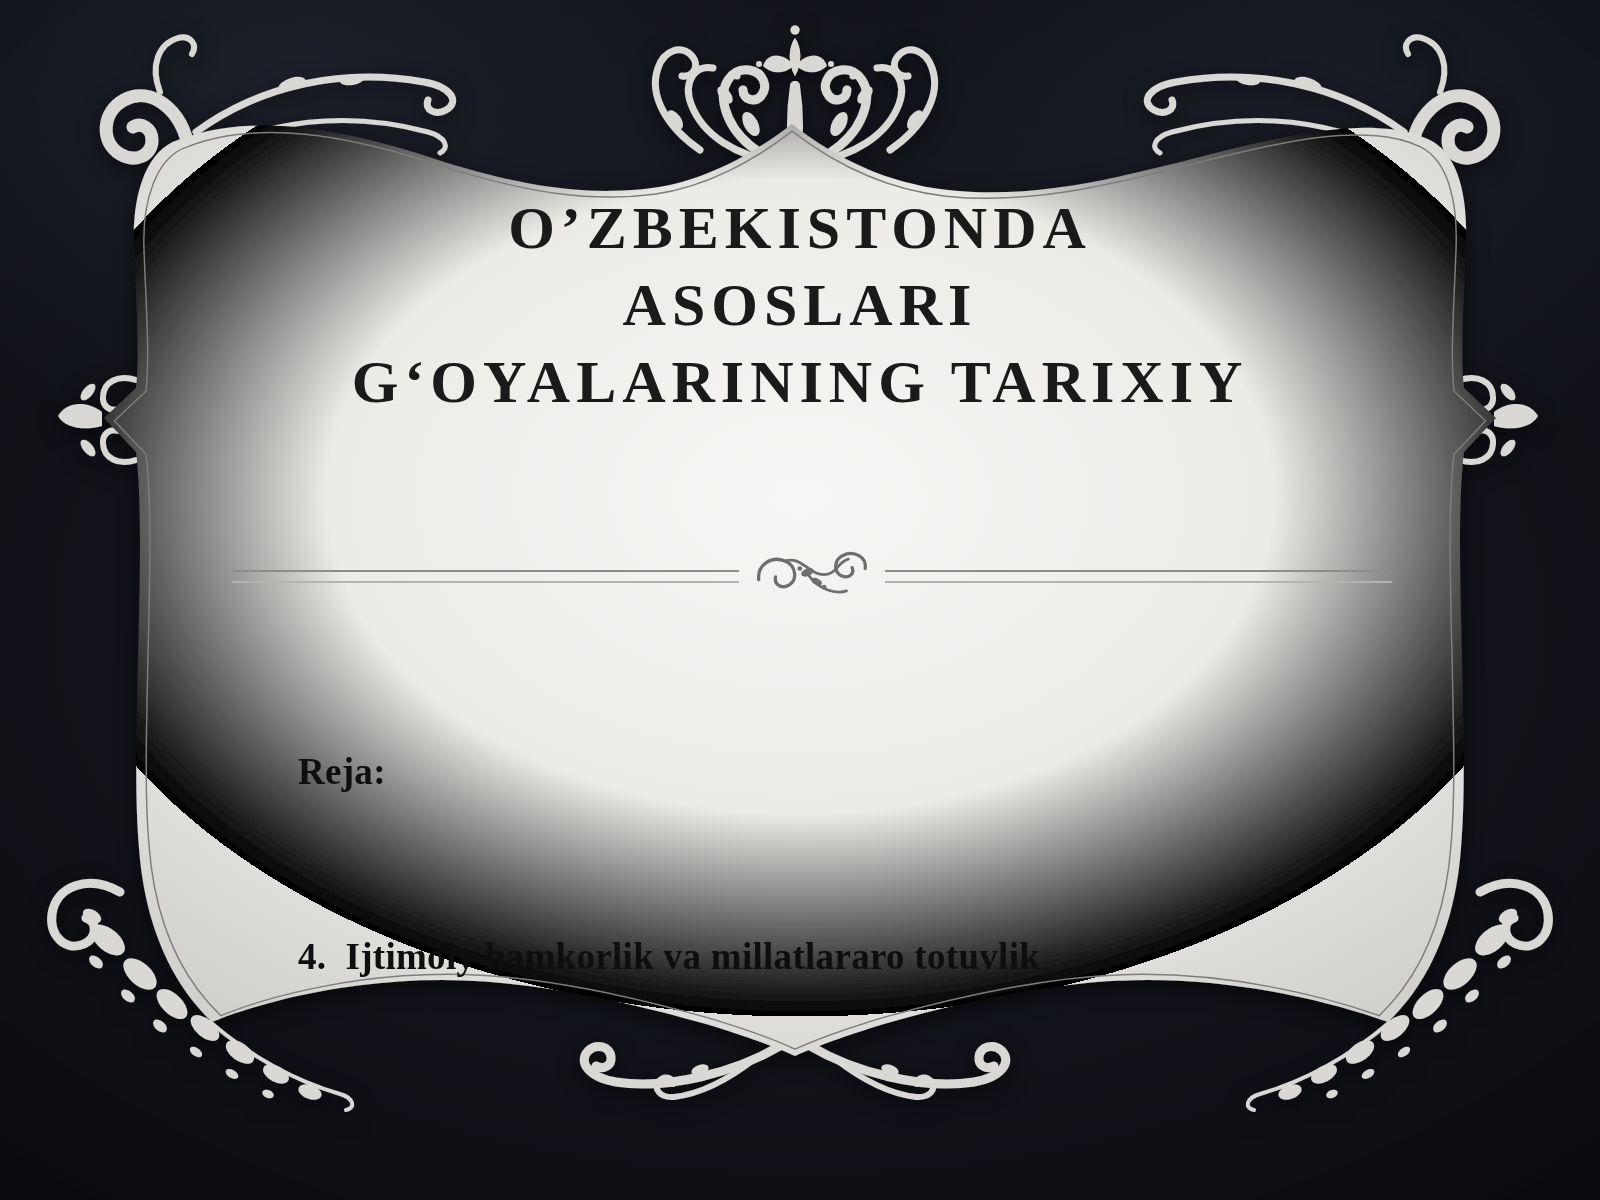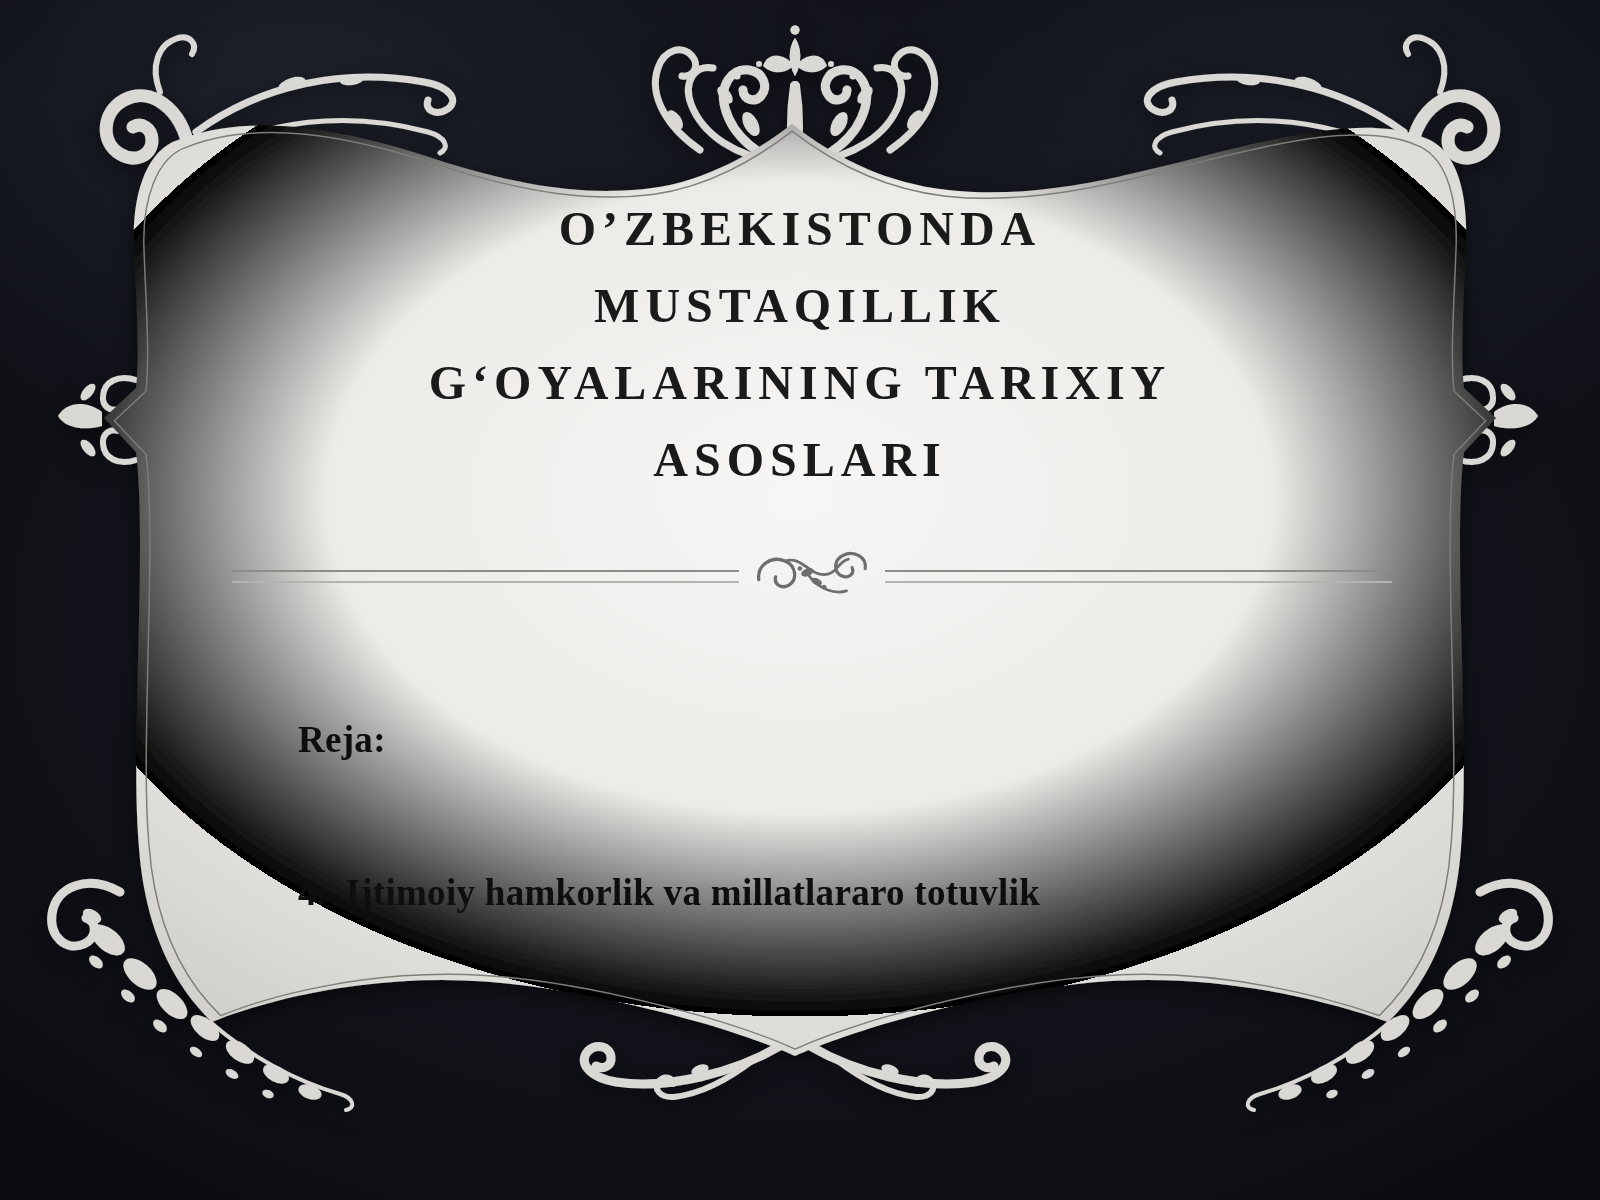--- a/index.html
+++ b/index.html
@@ -12,35 +12,35 @@
       #0c0d12;
     font-family:"Liberation Serif","DejaVu Serif",serif;
   }
   .canvas::after{
     content:"";position:absolute;inset:0;pointer-events:none;
     background:radial-gradient(ellipse 120% 110% at 50% 45%, rgba(0,0,0,0) 55%, rgba(0,0,0,0.55) 100%);
   }
   svg.frame{position:absolute;left:0;top:0;}
   .title{
     position:absolute;left:160px;right:160px;top:190px;
-    text-align:center;font-weight:bold;font-size:48px;line-height:77px;
+    text-align:center;font-weight:bold;font-size:60px;line-height:77px;
     letter-spacing:6px;color:#1a1a1a;z-index:3;
   }
   .divider{
     position:absolute;left:232px;width:1160px;top:552px;height:48px;
     display:flex;align-items:center;z-index:3;
   }
   .divider .dline{flex:1;height:9px;border-top:2px solid #8e8d8a;border-bottom:2px solid #b5b3b0;}
   .divider .dflourish{width:126px;height:56px;flex:0 0 auto;margin:0 10px;}
   .body-text{
     position:absolute;left:298px;top:612px;width:920px;
     font-weight:bold;font-size:37px;line-height:51px;color:#0e0e0e;
     white-space:pre-wrap;z-index:3;letter-spacing:0.3px;
   }
-  .body-text div{min-height:51px;}
+  .body-text div{min-height:51px;margin-top:32px;}
 </style>
 </head>
 <body>
 
 <div class="canvas">
 
   <svg class="frame" width="1600" height="1200" viewBox="0 0 1600 1200">
     <defs>
       <radialGradient id="paper" cx="50%" cy="40%" r="68%">
         <stop offset="0%" stop-color="#f7f6f4"></stop>
@@ -166,23 +166,22 @@
         <use href="#bottom-scroll-half"></use>
         <use href="#bottom-scroll-half" transform="translate(1590,0) scale(-1,1)"></use>
       </g>
       <use href="#parchment" fill="url(#paper)"></use>
       <use href="#parchment" fill="none" stroke="#7e7d7a" stroke-width="1.5" transform="translate(800,600) scale(0.985) translate(-800,-600)"></use>
     </g>
   </svg>
 
   <div class="title">
     <div>O’ZBEKISTONDA</div>
-    <div>MUSTAQILLIK</div>
+    <div>ASOSLARI</div>
     <div>G‘OYALARINING TARIXIY</div>
-    <div>ASOSLARI</div>
   </div>
 
   <div class="divider">
     <div class="dline"></div>
     <svg class="dflourish" viewBox="0 0 130 60">
       <path d="M 8,34 C 6,18 22,8 36,14 C 48,19 50,34 40,40 C 32,44 24,39 26,31" fill="none" stroke="#6e6e6e" stroke-width="3.5" stroke-linecap="round"></path>
       <path d="M 122,22 C 124,10 110,2 98,8 C 88,13 88,26 97,30 C 104,33 111,28 108,21" fill="none" stroke="#6e6e6e" stroke-width="3.5" stroke-linecap="round"></path>
       <path d="M 36,14 C 56,8 62,32 82,28 C 92,26 94,14 104,12" fill="none" stroke="#6e6e6e" stroke-width="3" stroke-linecap="round"></path>
       <path d="M 62,30 C 72,44 90,50 102,46" fill="none" stroke="#6e6e6e" stroke-width="3" stroke-linecap="round"></path>
       <ellipse cx="60" cy="26" rx="7" ry="4" fill="#6e6e6e" transform="rotate(-25 60 26)"></ellipse>

